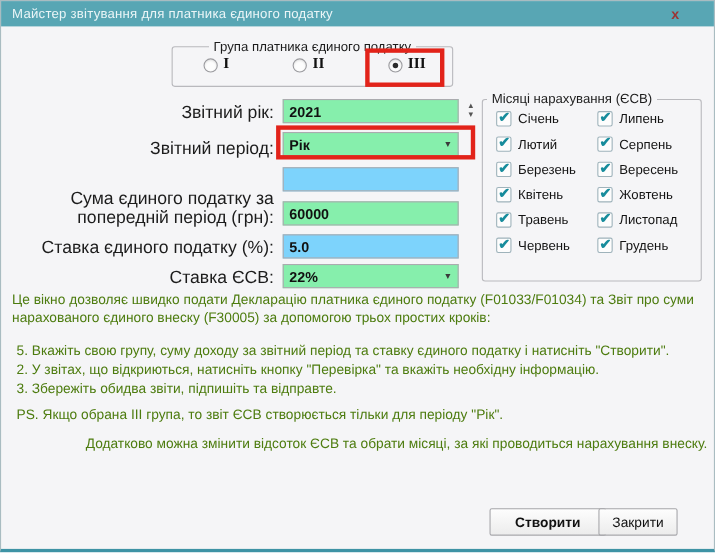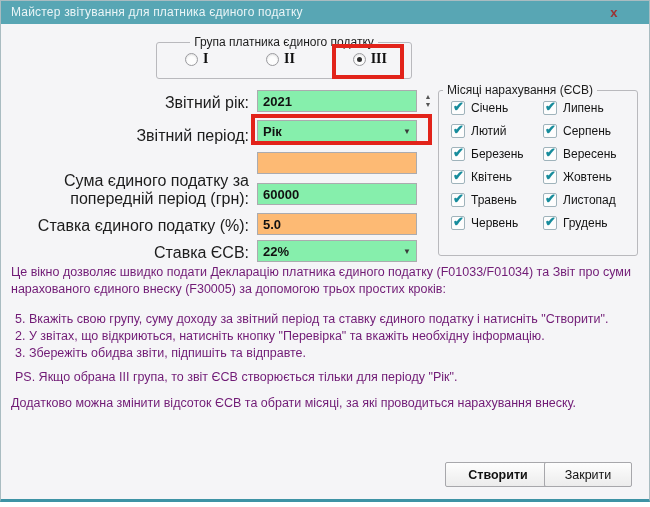--- a/index.html
+++ b/index.html
@@ -49,21 +49,21 @@
 
   .form-label {
     position: absolute; width: 240px; text-align: right; font-size: 16px; color: #1c1c1c; right: 400px;
   }
   .field {
     position: absolute; left: 256px; width: 160px; height: 22px;
     border: 1px solid #ababaf; background: #86efac;
     font-size: 13px; font-weight: bold; color: #111;
     padding: 2px 5px; line-height: 17px;
   }
-  .field.disabled { background: #fdba74; }
+  .field.disabled { background: #7dd3fc; }
   .dropdown { display: flex; justify-content: space-between; align-items: center; }
   .dd-arrow { font-size: 8px; color: #3a3a3a; }
   .spinner {
     position: absolute; left: 420px; width: 14px; height: 22px;
     display: flex; flex-direction: column; justify-content: center; align-items: center;
     color: #555; font-size: 7px; line-height: 8px;
   }
   .spin-btn { cursor: default; }
 
   .months-box { left: 437px; top: 82px; width: 200px; height: 173px; }
@@ -72,36 +72,36 @@
   .month-item { display: flex; align-items: center; gap: 6px; font-size: 12px; color: #141414; }
   .checkbox {
     width: 14px; height: 14px; border: 1px solid #9fb3bb; border-radius: 2px;
     background: #fdfdfd; position: relative; flex: none;
   }
   .checkbox.checked::after {
     content: "\2714"; position: absolute; left: 1px; top: -3px;
     color: #178c9c; font-size: 13px; font-weight: bold;
   }
 
-  .desc { position: absolute; left: 10px; width: 632px; font-size: 12.5px; color: #701a75; line-height: 1.35; }
+  .desc { position: absolute; left: 10px; width: 632px; font-size: 12.5px; color: #4d7c0f; line-height: 1.35; }
   .desc-intro { top: 263px; }
   .desc-steps { top: 310px; left: 14px; }
   .desc-ps { top: 368px; left: 14px; }
-  .desc-note { top: 394px; }
+  .desc-note { top: 394px; text-align: right; }
 
   .btn {
     position: absolute; top: 461px; height: 25px;
     background: linear-gradient(#fdfdfd, #ececec);
     border: 1px solid #a7a7ab; border-radius: 2px;
     font-size: 12.5px; color: #111; text-align: center;
     font-family: "Liberation Sans", sans-serif;
     cursor: default;
   }
   .btn-create { left: 444px; width: 106px; font-weight: bold; text-align: center; }
-  .btn-close { left: 543px; width: 88px; }
+  .btn-close { left: 543px; width: 72px; }
 </style>
 </head>
 <body>
 
 <div class="dialog">
 
   <div class="titlebar">
     <span>Майстер звітування для платника єдиного податку</span>
     <span class="close-x">x</span>
   </div>

